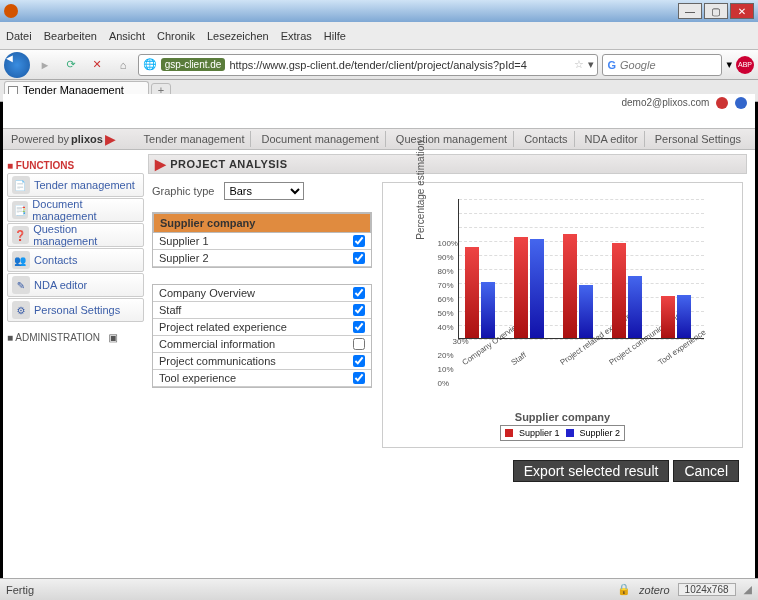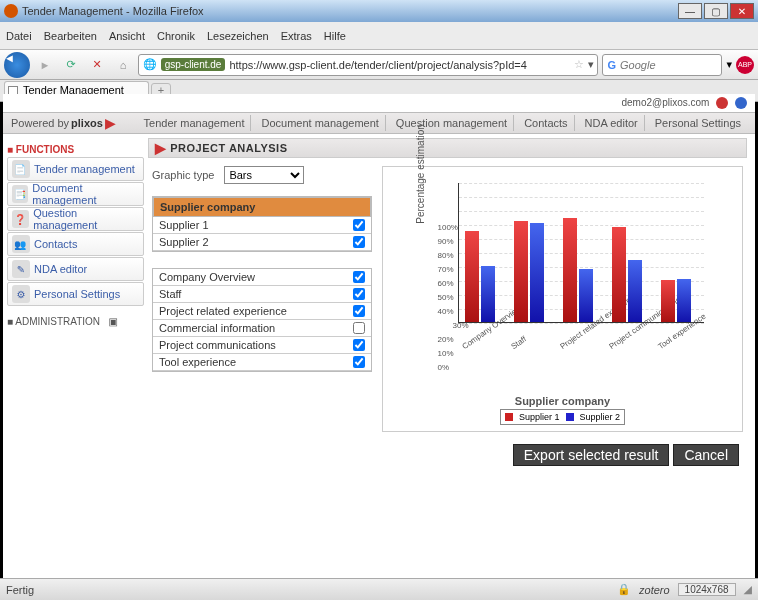--- a/index.html
+++ b/index.html
@@ -22,21 +22,21 @@
   .searchbox { width: 120px; height: 22px; border: 1px solid #999; background: #fff; border-radius: 3px; display: flex; align-items: center; padding: 0 4px; gap: 4px; color: #777; }
   .abp { width: 18px; height: 18px; background: #c03; border-radius: 50%; color:#fff; font-size:7px; display:flex; align-items:center; justify-content:center; }
   
   .tabstrip { height: 22px; background: #e8e8e8; border-bottom: 1px solid #aaa; display: flex; align-items: end; padding-left: 4px; }
   .tab { height: 20px; background: #fafafa; border: 1px solid #bbb; border-bottom: none; border-radius: 3px 3px 0 0; padding: 2px 24px 0 18px; position: relative; }
   .tab .tabicon { position: absolute; left: 3px; top: 4px; width: 10px; height: 10px; border:1px solid #888; background:#fff; }
   .newtab { width: 20px; height: 18px; border: 1px solid #bbb; border-radius: 3px; margin-left: 2px; text-align:center; color:#777; }
   
   .content { position: absolute; left: 3px; right: 3px; top: 94px; bottom: 22px; background: #fff; overflow: hidden; }
   
-  .userbar { height: 18px; text-align: right; padding: 3px 8px; color: #555; font-size:10px;}
+  .userbar { height: 34px; text-align: right; padding: 3px 8px; color: #555; font-size:10px;}
   .userbar .ic { display:inline-block; width:12px; height:12px; background:#c33; border-radius:50%; margin-left:4px; vertical-align:middle;}
   .userbar .ic2 { background:#36c;}
   
   .topnav { height: 22px; background: linear-gradient(#eceaea,#dedcdc); border-top: 1px solid #bbb; border-bottom: 1px solid #bbb; display: flex; align-items: center; padding: 0 8px; }
   .pwby { display:flex; align-items:center; gap:2px; color:#555;}
   .pwby .pxlogo { font-weight:bold; color:#333;}
   .pxarrow { color:#c33; font-size:14px;}
   .topnav .links { margin-left: auto; display: flex; gap: 4px; }
   .topnav .links span { padding: 2px 6px; color: #555; border-right:1px solid #bbb; }
   .topnav .links span:last-child { border-right:none;}
@@ -85,21 +85,20 @@
   
   .statusbar { position:absolute; left:0; right:0; bottom:0; height:22px; background:linear-gradient(#f0f0f0,#d8d8d8); border-top:1px solid #aaa; display:flex; align-items:center; padding:0 6px; color:#444;}
   .statusbar .right { margin-left:auto; display:flex; align-items:center; gap:8px;}
   .dim { background:#eee; border:1px solid #aaa; padding:0 6px; font-size:10px;}
 </style>
 </head>
 <body>
 
 <div class="titlebar">
   <span class="ff-icon"></span>
-  <span>Tender Management - Mozilla Firefox</span>
   <div class="winbtns">
     <div class="winbtn">—</div>
     <div class="winbtn">▢</div>
     <div class="winbtn close">✕</div>
   </div>
 </div>
 
 <div class="menubar">
   <span>Datei</span>
   <span>Bearbeiten</span>

